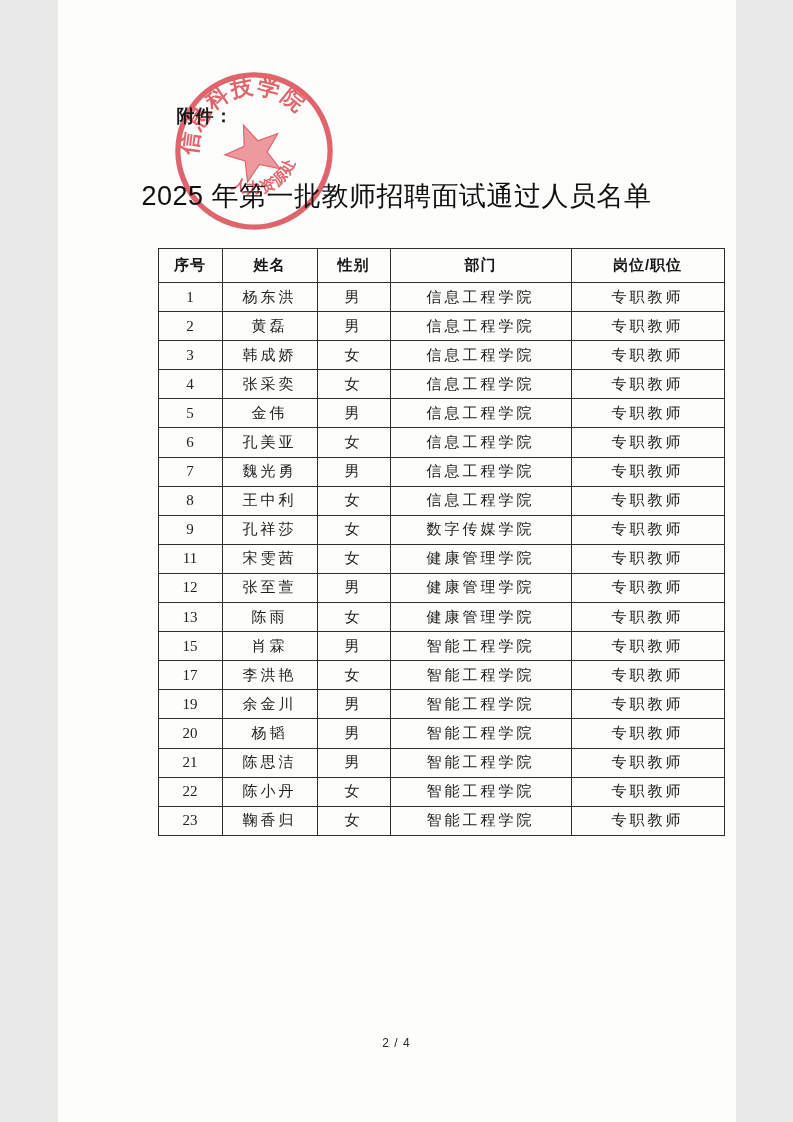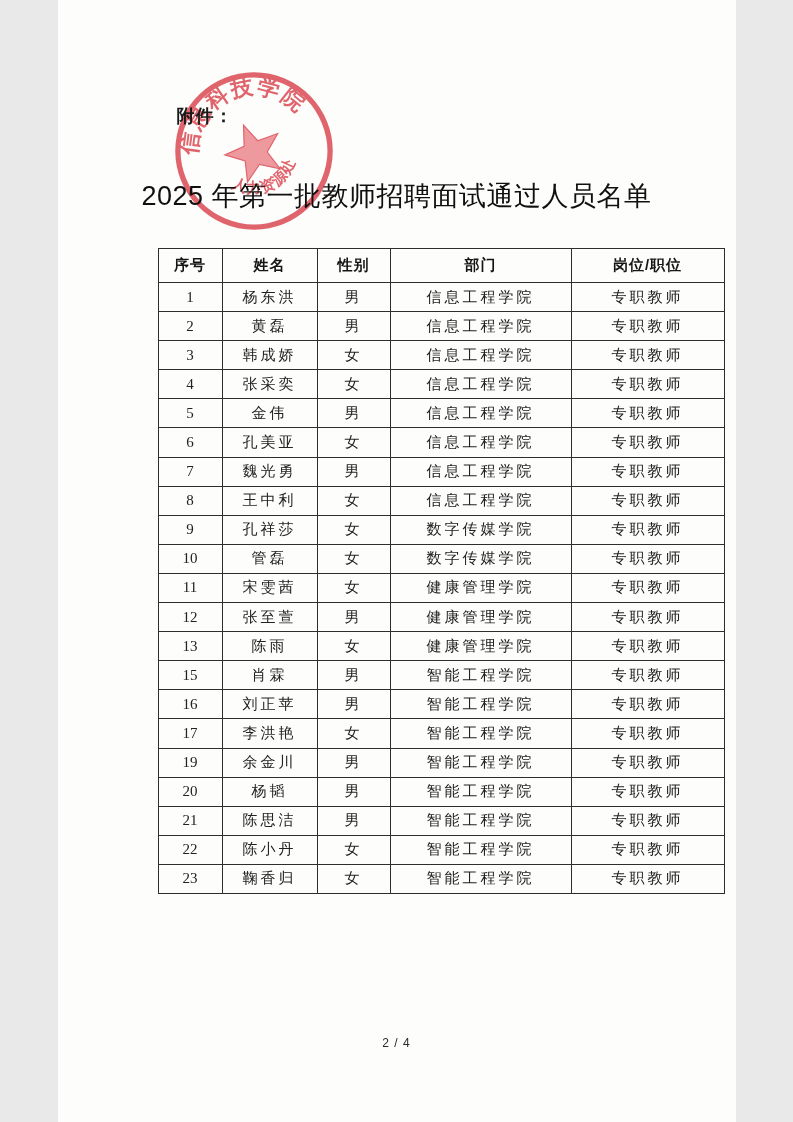--- a/index.html
+++ b/index.html
@@ -212,27 +212,20 @@
       <td>专职教师</td>
     </tr>
         <tr>
       <td class="num">9</td>
       <td>孔祥莎</td>
       <td>女</td>
       <td>数字传媒学院</td>
       <td>专职教师</td>
     </tr>
         <tr>
-      <td class="num">10</td>
-      <td>管磊</td>
-      <td>女</td>
-      <td>数字传媒学院</td>
-      <td>专职教师</td>
-    </tr>
-        <tr>
       <td class="num">11</td>
       <td>宋雯茜</td>
       <td>女</td>
       <td>健康管理学院</td>
       <td>专职教师</td>
     </tr>
         <tr>
       <td class="num">12</td>
       <td>张至萱</td>
       <td>男</td>
@@ -247,27 +240,20 @@
       <td>专职教师</td>
     </tr>
         <tr>
       <td class="num">15</td>
       <td>肖霖</td>
       <td>男</td>
       <td>智能工程学院</td>
       <td>专职教师</td>
     </tr>
         <tr>
-      <td class="num">16</td>
-      <td>刘正苹</td>
-      <td>男</td>
-      <td>智能工程学院</td>
-      <td>专职教师</td>
-    </tr>
-        <tr>
       <td class="num">17</td>
       <td>李洪艳</td>
       <td>女</td>
       <td>智能工程学院</td>
       <td>专职教师</td>
     </tr>
         <tr>
       <td class="num">19</td>
       <td>余金川</td>
       <td>男</td>

